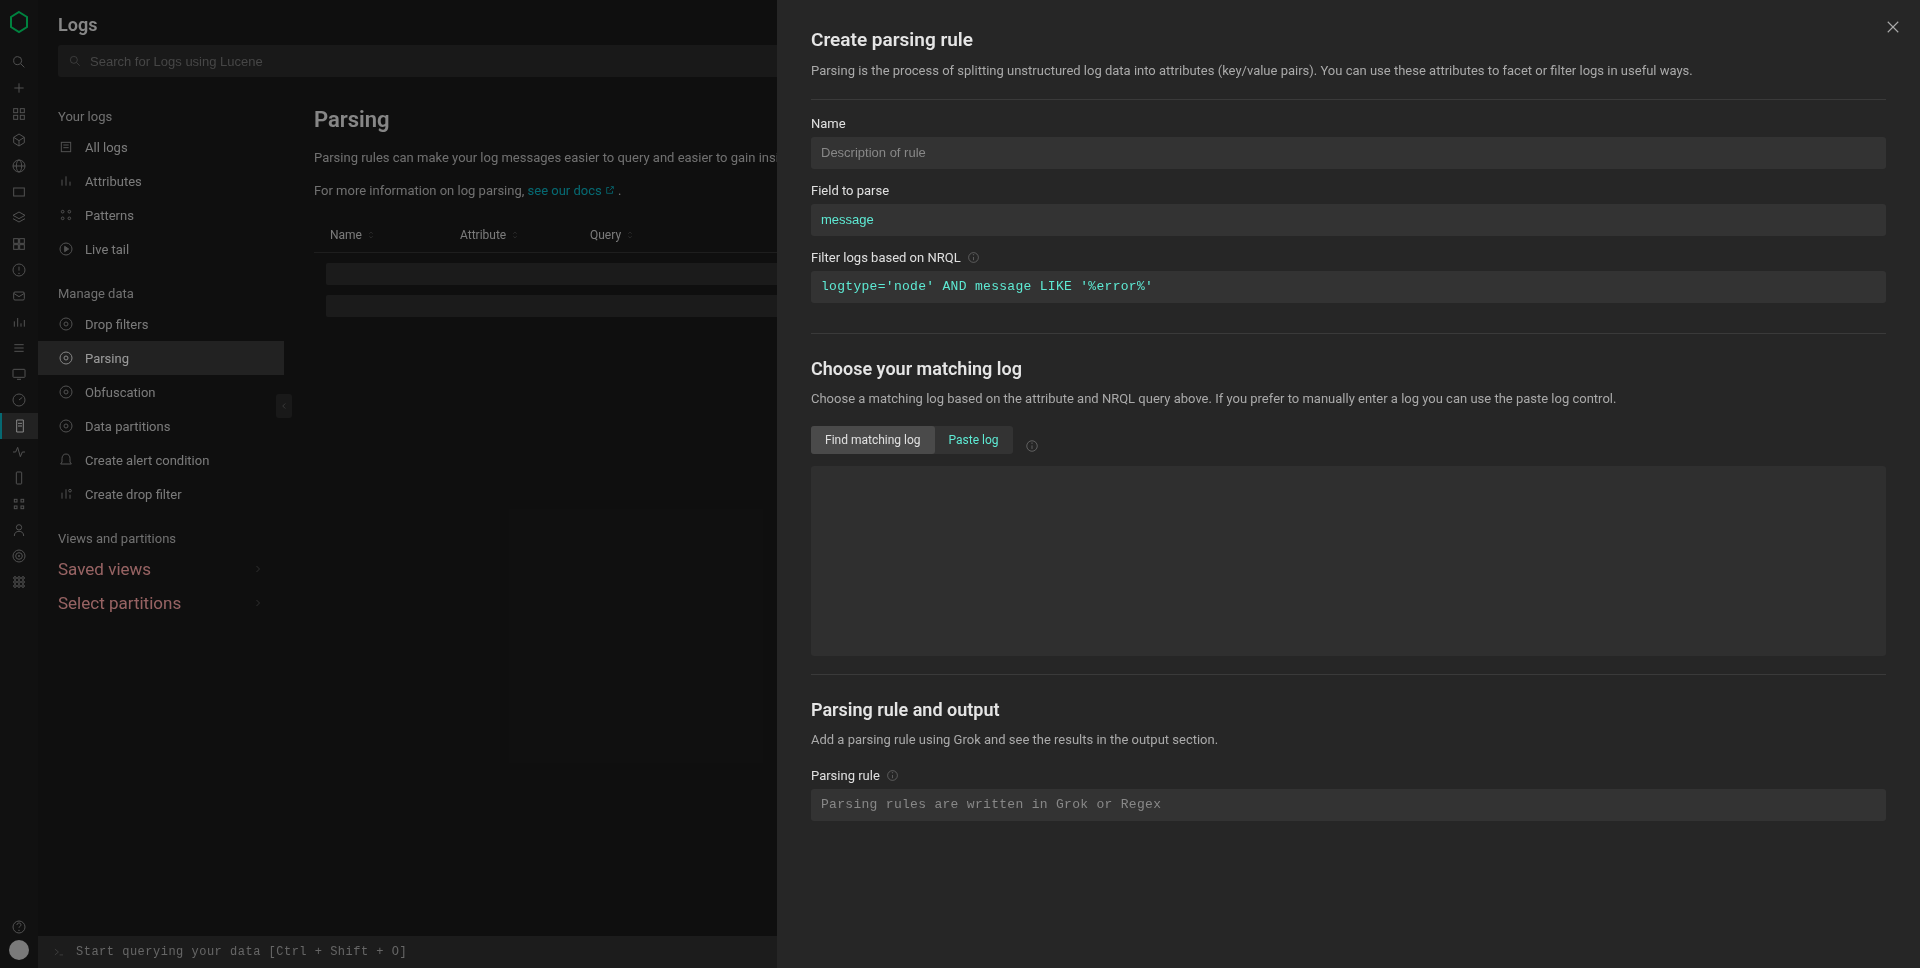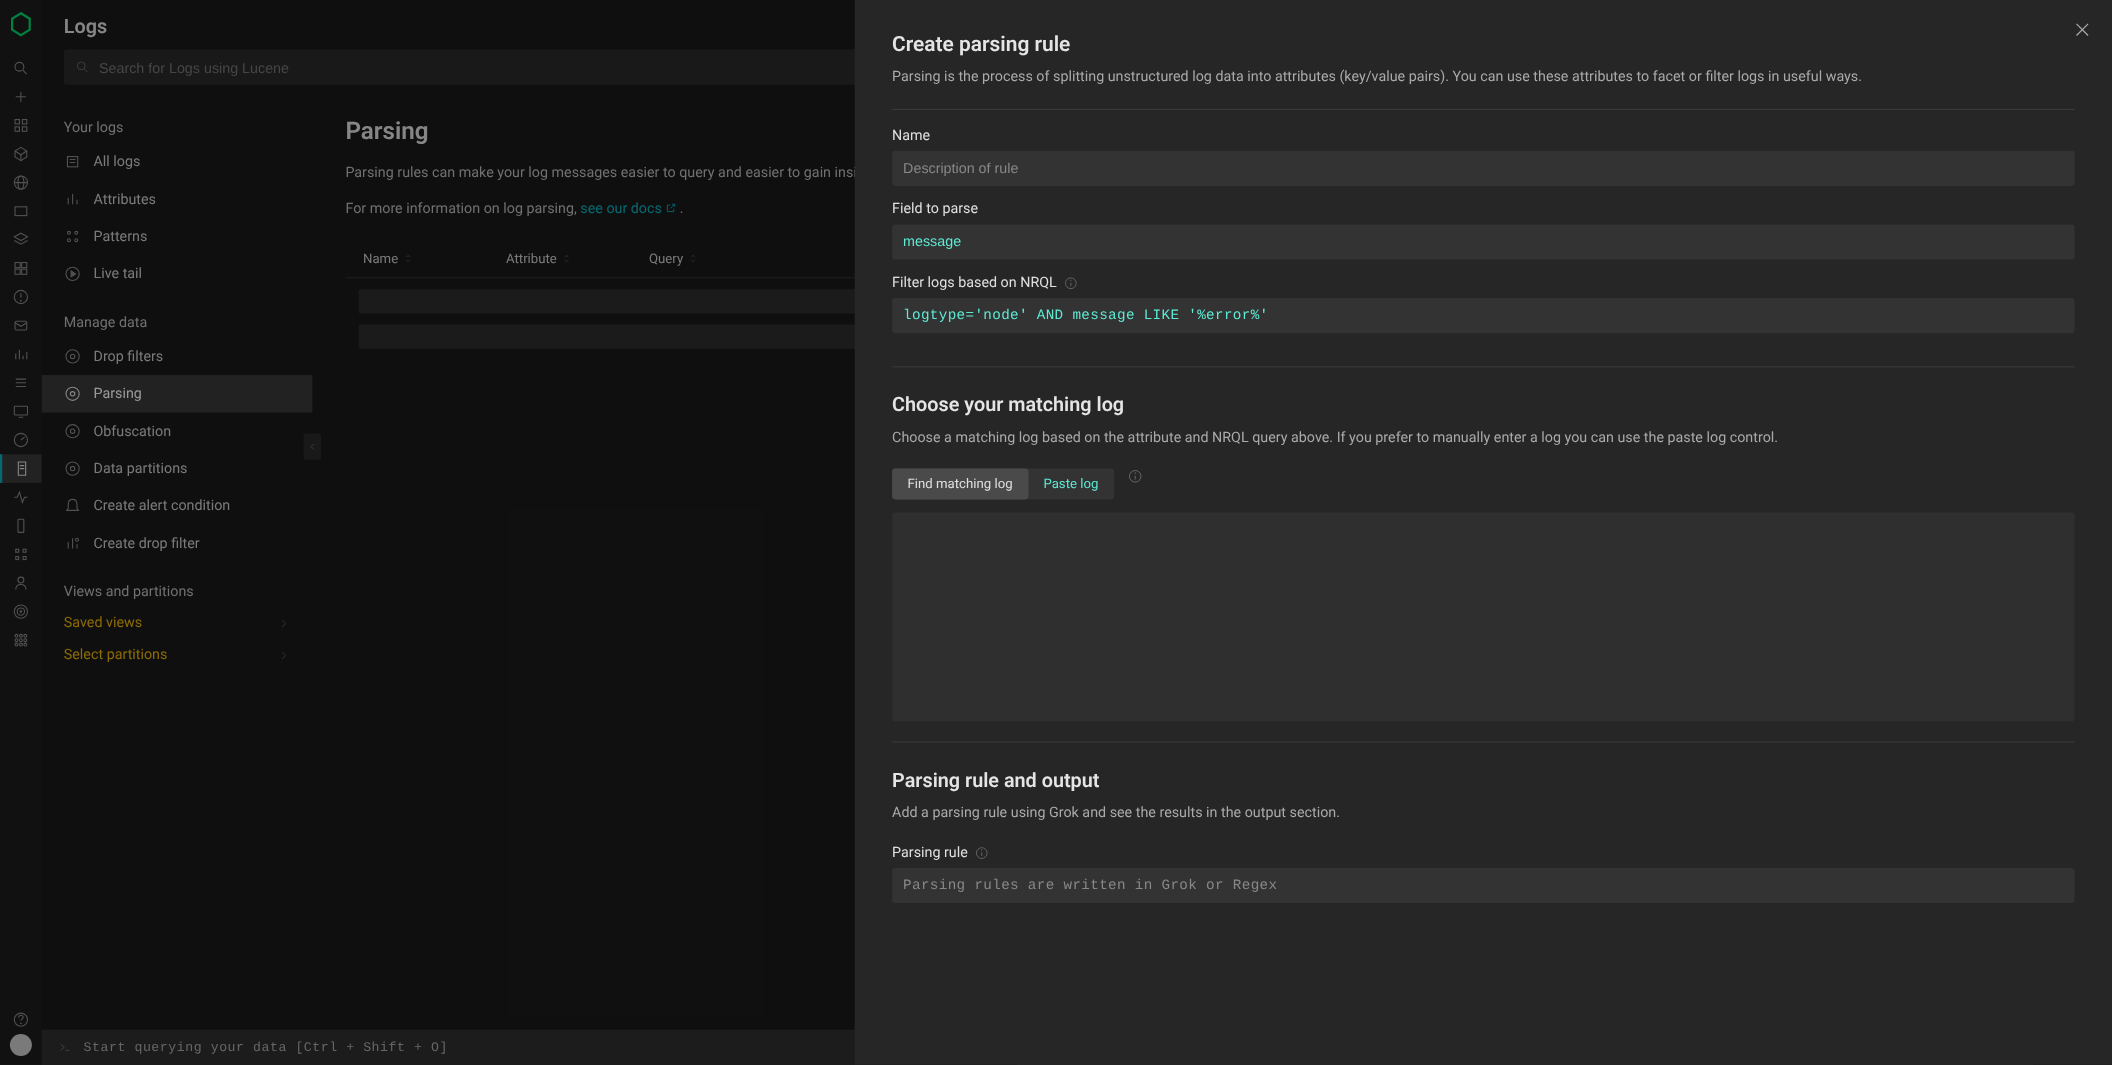--- a/index.html
+++ b/index.html
@@ -28,21 +28,21 @@
     
     .content { flex: 1; display: flex; }
     
     .sidebar { width: 246px; background: #1a1a1a; padding: 14px 0; position: relative; }
     .sidebar-collapse { position: absolute; right: -8px; top: 305px; width: 16px; height: 24px; background: #2a2a2a; border-radius: 3px; display: flex; align-items: center; justify-content: center; cursor: pointer; }
     .sidebar-section-title { padding: 6px 20px; font-size: 13px; color: #bbb; }
     .sidebar-item { display: flex; align-items: flex-end; padding: 9px 20px; gap: 11px; cursor: pointer; font-size: 13px; color: #ccc; }
     .sidebar-item svg { width: 16px; height: 16px; stroke: #888; fill: none; stroke-width: 1.5; }
     .sidebar-item.active { background: #3a3a3a; color: #fff; }
     .sidebar-item.active svg { stroke: #e0e0e0; }
-    .sidebar-sub { display: flex; align-items: center; justify-content: space-between; padding: 7px 20px; font-size: 13px; color: #eab308; cursor: pointer; }
+    .sidebar-sub { display: flex; align-items: center; justify-content: space-between; padding: 7px 20px; font-size: 17px; color: #fca5a5; cursor: pointer; }
     .sidebar-sub svg { width: 12px; height: 12px; stroke: #888; fill: none; }
     
     .main-area { flex: 1; padding: 18px 30px; }
     .main-heading { font-size: 22px; font-weight: 600; margin-bottom: 16px; }
     .main-desc { font-size: 13px; color: #bbb; line-height: 1.6; margin-bottom: 12px; }
     .main-desc a { color: #0ab0bf; text-decoration: none; }
     .ext-icon { display: inline-block; width: 10px; height: 10px; margin-left: 3px; }
     
     .table-header { display: flex; padding: 14px 16px 10px; border-bottom: 1px solid #333; }
     .th { font-size: 12px; color: #ccc; display: flex; align-items: center; gap: 4px; }
@@ -432,21 +432,21 @@
         <line x1="12" y1="11" x2="12" y2="17"></line>
         <circle cx="12" cy="7" r="0.5"></circle>
       </svg>
   </div>
   <input class="form-input mono" value="logtype='node' AND message LIKE '%error%'" style="">
   
   <hr>
   <h2 class="section">Choose your matching log</h2>
   <div class="panel-desc">Choose a matching log based on the attribute and NRQL query above. If you prefer to manually enter a log you can use the paste log control.</div>
   
-  <div style="display:flex;align-items:flex-start;gap:6px">
+  <div style="display:flex;align-items:center;gap:6px">
     <div class="toggle-group">
       <div class="toggle-btn active">Find matching log</div>
       <div class="toggle-btn">Paste log</div>
     </div>
     <span class="info-inline">
         <svg viewBox="0 0 24 24">
           <circle cx="12" cy="12" r="9"></circle>
           <line x1="12" y1="11" x2="12" y2="17"></line>
           <circle cx="12" cy="7" r="0.5"></circle>
         </svg>

